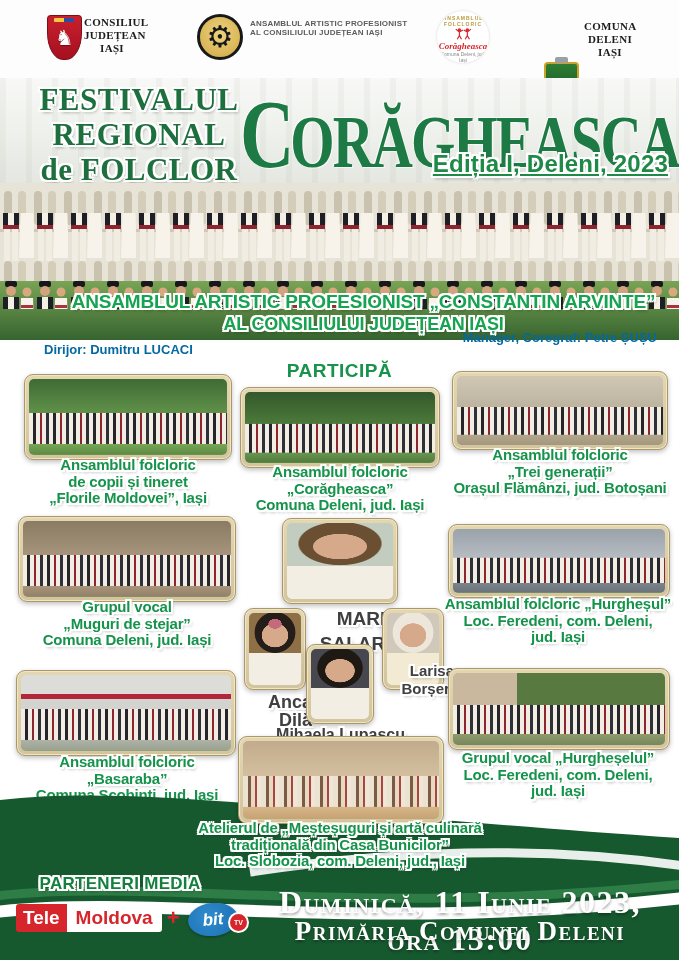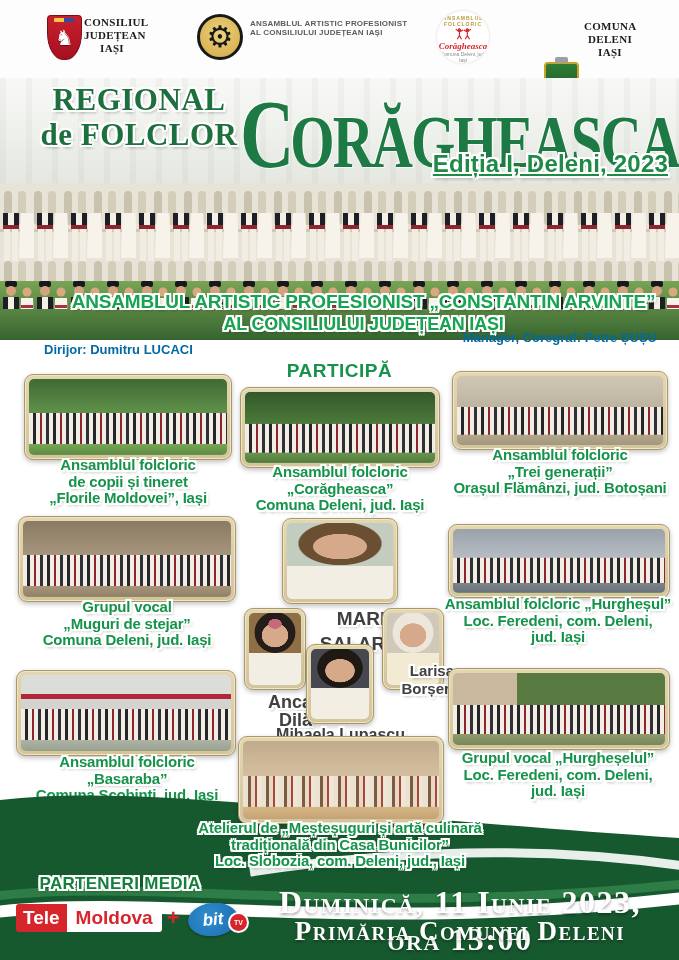--- a/index.html
+++ b/index.html
@@ -184,20 +184,21 @@
       <span class="eagle">✶</span>
     </div>
     <div class="abs hdr-label" style="left:584px;top:20px;width:52px;">COMUNA
 DELENI
 IAȘI</div>
   </div>
 
   <div class="abs title-zone" style="left:0;top:78px;width:679px;height:105px;"></div>
 
   <div class="abs" style="left:24px;top:82px;width:230px;text-align:center;">
+    <div class="fest-line ow">FESTIVALUL</div>
     <div class="fest-line ow">REGIONAL</div>
     <div class="fest-line ow">de FOLCLOR</div>
   </div>
 
   <div class="abs big-title" style="left:240px;top:80px;">CORĂGHEASCA</div>
   <div class="abs edition ow" style="left:330px;top:150px;width:338px;">Ediția I, Deleni, 2023</div>
 
   <svg class="abs" style="left:0;top:183px;" width="679" height="157" viewBox="0 0 679 157">
     <defs>
       <pattern id="palacep" width="30" height="70" patternUnits="userSpaceOnUse">

